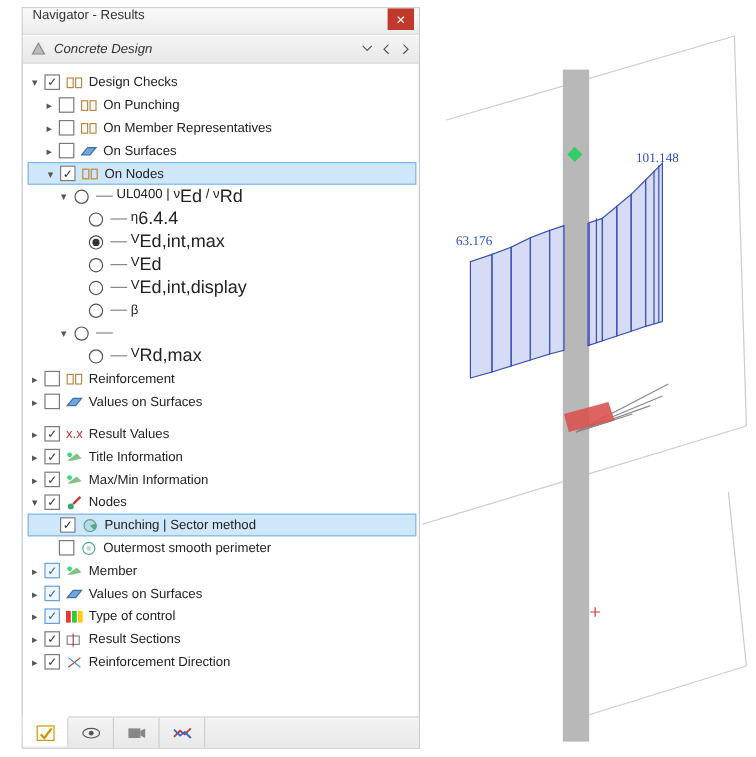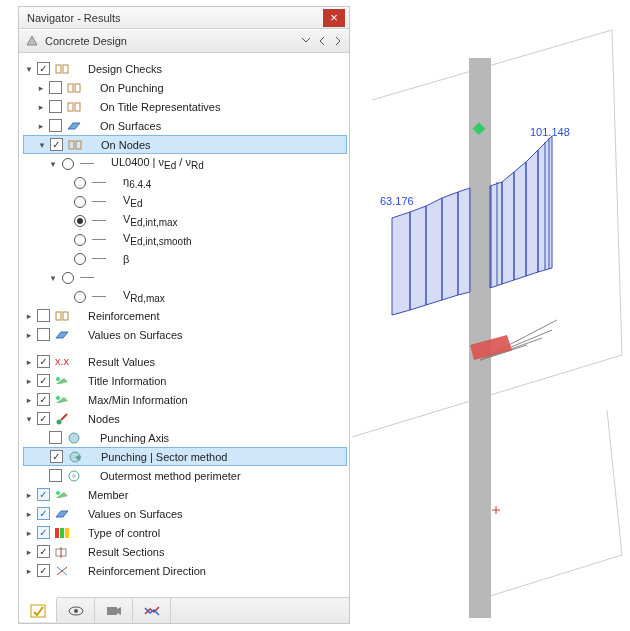--- a/index.html
+++ b/index.html
@@ -1,43 +1,43 @@
 <!DOCTYPE html>
 <html><head>
 <meta charset="utf-8">
 <style>
   * { box-sizing: border-box; font-family: "Segoe UI", Tahoma, sans-serif; font-size: 11px; }
   body { margin: 0; width: 630px; height: 631px; background: #fff; position: relative; }
   .panel { position: absolute; left: 18px; top: 6px; width: 332px; height: 618px; background: #fff; border: 1px solid #c8c8c8; }
-  .titlebar { height: 22px; background: linear-gradient(#fafafa,#ececec); border-bottom: 1px solid #d0d0d0; display: flex; align-items: center; padding: 0 4px 0 8px; }
+  .titlebar { height: 22px; background: linear-gradient(#fafafa,#ececec); border-bottom: 1px solid #d0d0d0; display: flex; align-items: flex-start; padding: 0 4px 0 8px; }
   .titlebar .title { flex: 1; color: #333; }
   .titlebar .close { width: 22px; height: 18px; background: #c0392b; color: #fff; display: flex; align-items: center; justify-content: center; font-size: 13px; line-height: 1; }
   .modulebar { height: 24px; background: linear-gradient(#f5f5f5,#e8e8e8); border-bottom: 1px solid #d0d0d0; display: flex; align-items: center; padding: 0 6px; gap: 6px; border-top:1px solid #fff; }
   .modulebar .mod-icon { width: 14px; height: 14px; }
-  .modulebar .mod-label { flex: 1; color: #333; }
+  .modulebar .mod-label { flex: 1; color: #333; font-style: italic; }
   .chev { width: 10px; height: 10px; display:inline-flex; align-items:center; justify-content:center; }
   .tree { padding: 6px 2px 6px 4px; overflow: hidden; }
   .row { display: flex; align-items: center; height: 19px; padding-right: 4px; white-space: nowrap; }
   .row .arrow { width: 12px; display:flex; justify-content:center; color:#555; font-size:9px; }
   .row .checkbox { width: 13px; height: 13px; border: 1px solid #7a7a7a; margin: 0 4px 0 2px; background:#fff; display:flex; align-items:center; justify-content:center; font-size:10px; color:#333; }
   .row .checkbox.blue { border-color:#6aa0d8; background:#eef5fc; color:#2a6bb0;}
   .row .radio { width: 12px; height: 12px; border: 1px solid #555; border-radius: 50%; margin: 0 5px 0 3px; background:#fff; display:flex; align-items:center; justify-content:center;}
   .row .radio.checked::after{content:"";width:6px;height:6px;border-radius:50%;background:#333;}
   .row .ricon { width: 16px; height: 14px; margin-right: 4px; display:flex; align-items:center; justify-content:center; }
-  .row .label { color:#222;margin-left:14px; }
-  .row .label sub{font-size:10px;}
+  .row .label { color:#222; }
+  .row .label sub{font-size:15px;}
   .row.sel { background:#cfe7fb; border:1px solid #7fb8e6; height:19px; }
   .spacer { width:12px; flex:0 0 12px;}
   .dash { width:14px; height:1px; background:#888; margin:0 3px 0 1px;}
   .sep { height:8px; }
   .bottombar { position:absolute; bottom:0; left:0; right:0; height:26px; border-top:1px solid #d0d0d0; background:linear-gradient(#f4f4f4,#e8e8e8); display:flex; }
   .bbtn { width:38px; height:25px; border-right:1px solid #d0d0d0; display:flex; align-items:center; justify-content:center; }
   .bbtn.active { background:#fff; border-top:2px solid #fff; margin-top:-1px;}
   .viewport { position:absolute; left:352px; top:0; width:278px; height:631px; }
-  .chart_data-label { position:absolute; color:#2a4fd0; font-size:11px; font-family: Liberation Sans, sans-serif; }
+  .chart_data-label { position:absolute; color:#2a4fd0; font-size:11px; font-family: Liberation Serif, serif; }
 </style>
 </head>
 <body>
 
 <div class="panel">
   <div class="titlebar">
     <span class="title">Navigator - Results</span>
     <div class="close">×</div>
   </div>
   <div class="modulebar">
@@ -92,21 +92,21 @@
     <div class="row">
       <span class="spacer"></span>
         <span class="arrow">▸</span>
       <span class="checkbox"></span>
       <span class="ricon">
           <svg width="14" height="12">
             <rect x="1" y="2" width="5" height="8" fill="none" stroke="#b84"></rect>
             <rect x="8" y="2" width="5" height="8" fill="none" stroke="#b84"></rect>
           </svg>
         </span>
-      <span class="label">On Title Representatives</span>
+      <span class="label">On Member Representatives</span>
     </div>
     <div class="row">
       <span class="spacer"></span>
         <span class="arrow">▸</span>
       <span class="checkbox"></span>
       <span class="ricon">
           <svg width="14" height="10">
             <polygon points="1,8 6,2 13,2 8,8" fill="#6fa6e0" stroke="#3b72aa"></polygon>
           </svg>
         </span>
@@ -139,41 +139,41 @@
         <span class="spacer"></span>
       <span class="radio"></span>
         <span class="dash"></span>
       <span class="label">η<sub>6.4.4</sub></span>
     </div>
     <div class="row">
       <span class="spacer"></span>
         <span class="spacer"></span>
         <span class="spacer"></span>
         <span class="spacer"></span>
+      <span class="radio checked"></span>
+        <span class="dash"></span>
+      <span class="label">V<sub>Ed,int,max</sub></span>
+    </div>
+    <div class="row">
+      <span class="spacer"></span>
+        <span class="spacer"></span>
+        <span class="spacer"></span>
+        <span class="spacer"></span>
       <span class="radio"></span>
         <span class="dash"></span>
       <span class="label">V<sub>Ed</sub></span>
     </div>
     <div class="row">
       <span class="spacer"></span>
         <span class="spacer"></span>
         <span class="spacer"></span>
         <span class="spacer"></span>
-      <span class="radio checked"></span>
-        <span class="dash"></span>
-      <span class="label">V<sub>Ed,int,max</sub></span>
-    </div>
-    <div class="row">
-      <span class="spacer"></span>
-        <span class="spacer"></span>
-        <span class="spacer"></span>
-        <span class="spacer"></span>
-      <span class="radio"></span>
-        <span class="dash"></span>
-      <span class="label">V<sub>Ed,int,smooth</sub></span>
+      <span class="radio"></span>
+        <span class="dash"></span>
+      <span class="label">V<sub>Ed,int,display</sub></span>
     </div>
     <div class="row">
       <span class="spacer"></span>
         <span class="spacer"></span>
         <span class="spacer"></span>
         <span class="spacer"></span>
       <span class="radio"></span>
         <span class="dash"></span>
       <span class="label">β</span>
     </div>
@@ -251,31 +251,20 @@
       <span class="arrow">▾</span>
       <span class="checkbox">✓</span>
       <span class="ricon">
           <svg width="14" height="12">
             <circle cx="4" cy="9" r="2.5" fill="#3a6"></circle>
             <line x1="6" y1="7" x2="12" y2="1" stroke="#c33" stroke-width="2"></line>
           </svg>
         </span>
       <span class="label">Nodes</span>
     </div>
-    <div class="row">
-      <span class="spacer"></span>
-        <span class="spacer"></span>
-      <span class="checkbox"></span>
-      <span class="ricon">
-          <svg width="14" height="12">
-            <circle cx="7" cy="6" r="5" fill="#bcd6ea" stroke="#5a8"></circle>
-          </svg>
-        </span>
-      <span class="label">Punching Axis</span>
-    </div>
     <div class="row sel">
       <span class="spacer"></span>
         <span class="spacer"></span>
       <span class="checkbox">✓</span>
       <span class="ricon">
           <svg width="14" height="12">
             <circle cx="7" cy="6" r="5" fill="#bcd6ea" stroke="#5a8"></circle>
             <path d="M7 6 L12 4 A5 5 0 0 1 11 10 Z" fill="#5a8"></path>
           </svg>
         </span>
@@ -284,21 +273,21 @@
     <div class="row">
       <span class="spacer"></span>
         <span class="spacer"></span>
       <span class="checkbox"></span>
       <span class="ricon">
           <svg width="14" height="12">
             <circle cx="7" cy="6" r="5" fill="none" stroke="#5a8"></circle>
             <circle cx="7" cy="6" r="2" fill="#bcd6ea"></circle>
           </svg>
         </span>
-      <span class="label">Outermost method perimeter</span>
+      <span class="label">Outermost smooth perimeter</span>
     </div>
     <div class="row">
       <span class="arrow">▸</span>
       <span class="checkbox blue">✓</span>
       <span class="ricon">
           <svg width="14" height="10">
             <polygon points="1,8 9,2 13,6 5,8" fill="#84c184"></polygon>
             <circle cx="3" cy="3" r="2" fill="#3d7"></circle>
           </svg>
         </span>

